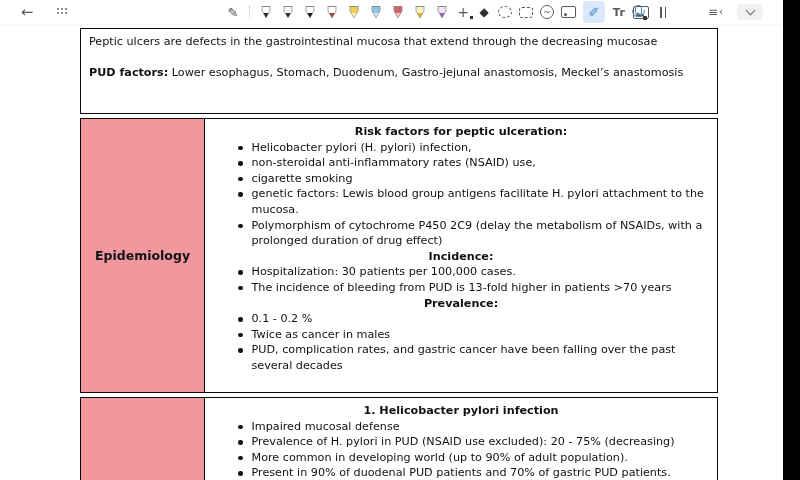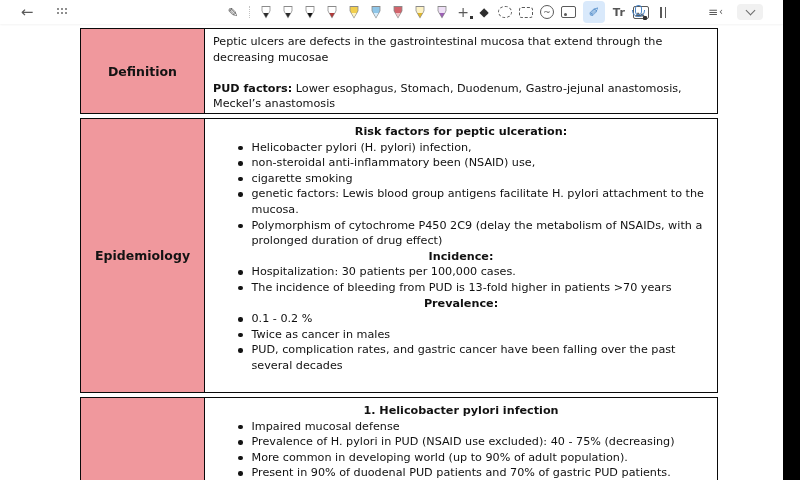--- a/index.html
+++ b/index.html
@@ -222,42 +222,39 @@
         </span>
       </div>
       <div class="tb-btn chev-btn">
         <span class="chev"></span>
       </div>
     </div>
   </div>
 
   <div id="doc-table">
       <div class="t-row">
-        <div class="t-label">
-          <span>Definition</span>
-        </div>
         <div class="t-content">
           <div class="c-p"><span>Peptic ulcers are defects in the gastrointestinal mucosa that extend through the decreasing mucosae</span></div>
           <div class="c-spacer"></div>
           <div class="c-p"><span class="c-b">PUD factors:</span><span> Lower esophagus, Stomach, Duodenum, Gastro-jejunal anastomosis, Meckel’s anastomosis</span></div>
         </div>
       </div>
       <div class="t-row">
         <div class="t-label">
           <span>Epidemiology</span>
         </div>
         <div class="t-content">
           <div class="c-h">Risk factors for peptic ulceration:</div>
           <div class="bullet">
             <span class="dot"></span>
             <span class="btxt">Helicobacter pylori (H. pylori) infection,</span>
           </div>
           <div class="bullet">
             <span class="dot"></span>
-            <span class="btxt">non-steroidal anti-inflammatory been (NSAID) use,</span>
+            <span class="btxt">non-steroidal anti-inflammatory rates (NSAID) use,</span>
           </div>
           <div class="bullet">
             <span class="dot"></span>
             <span class="btxt">cigarette smoking</span>
           </div>
           <div class="bullet">
             <span class="dot"></span>
             <span class="btxt">genetic factors: Lewis blood group antigens facilitate H. pylori attachment to the mucosa.</span>
           </div>
           <div class="bullet">
@@ -293,21 +290,21 @@
           <span></span>
         </div>
         <div class="t-content">
           <div class="c-h">1. Helicobacter pylori infection</div>
           <div class="bullet">
             <span class="dot"></span>
             <span class="btxt">Impaired mucosal defense</span>
           </div>
           <div class="bullet">
             <span class="dot"></span>
-            <span class="btxt">Prevalence of H. pylori in PUD (NSAID use excluded): 40 - 75% (decreasing)</span>
+            <span class="btxt">Prevalence of H. pylori in PUD (NSAID use excluded): 20 - 75% (decreasing)</span>
           </div>
           <div class="bullet">
             <span class="dot"></span>
             <span class="btxt">More common in developing world (up to 90% of adult population).</span>
           </div>
           <div class="bullet">
             <span class="dot"></span>
             <span class="btxt">Present in 90% of duodenal PUD patients and 70% of gastric PUD patients.</span>
           </div>
         </div>

